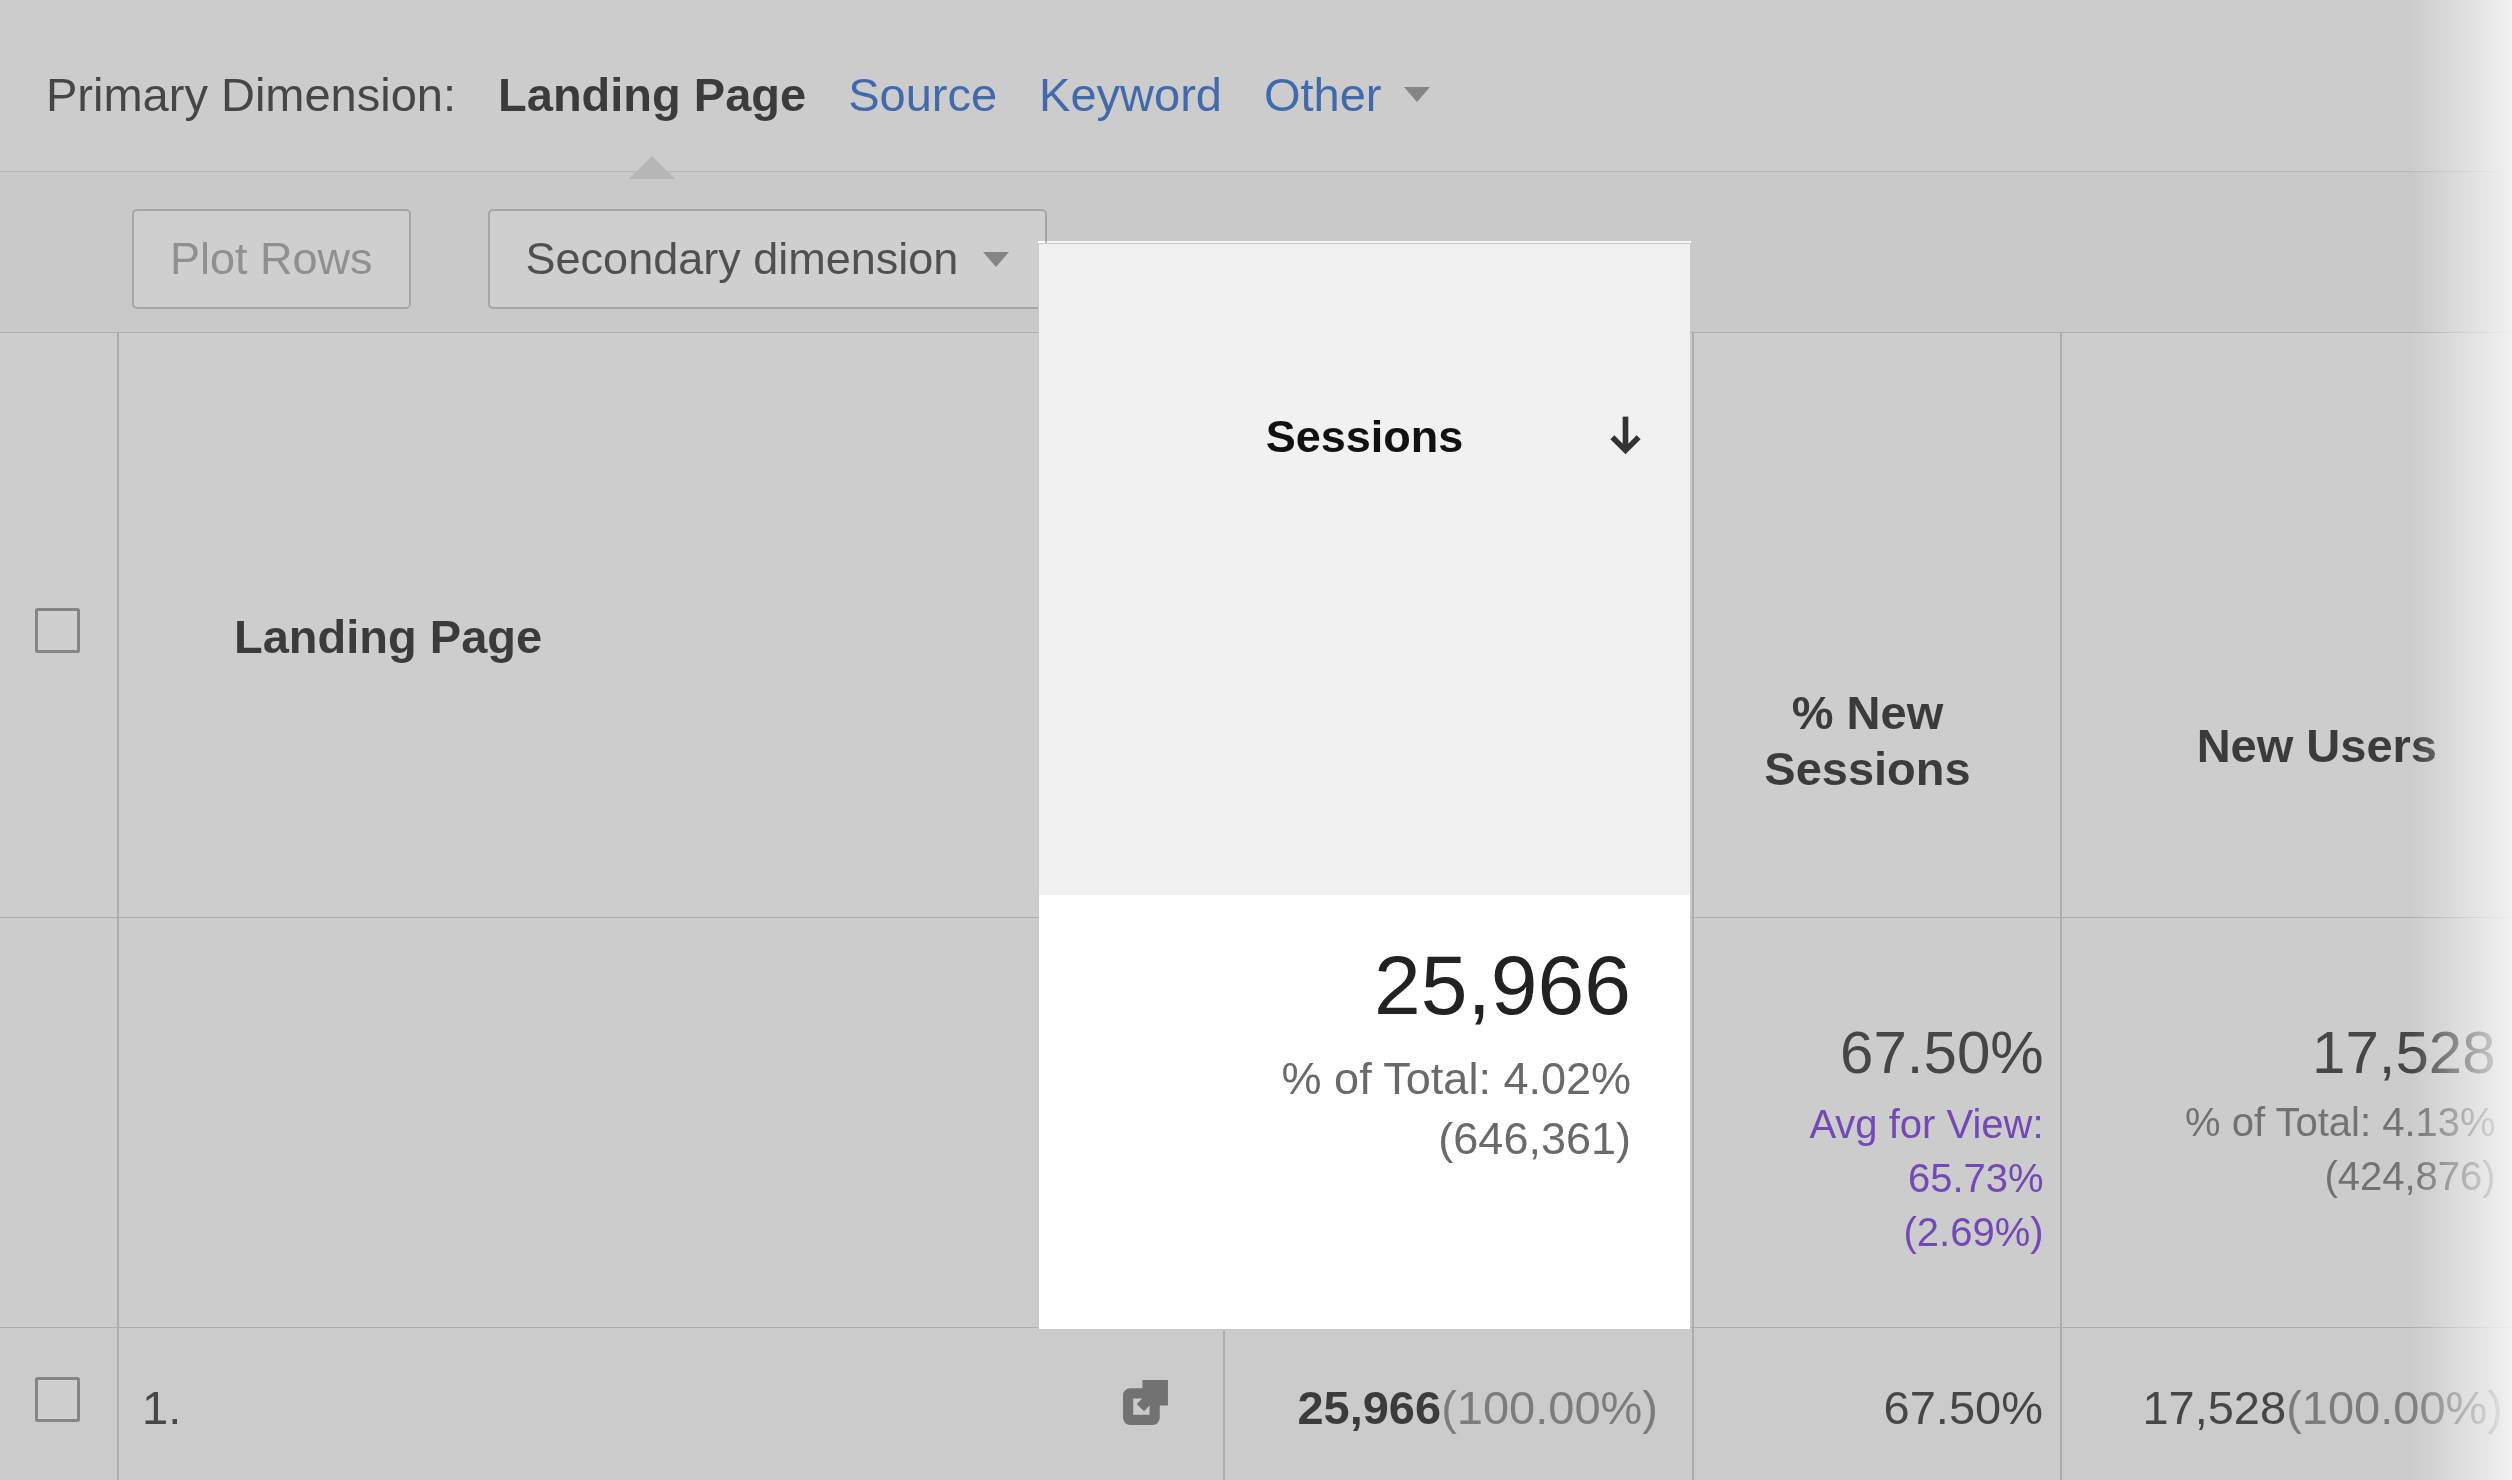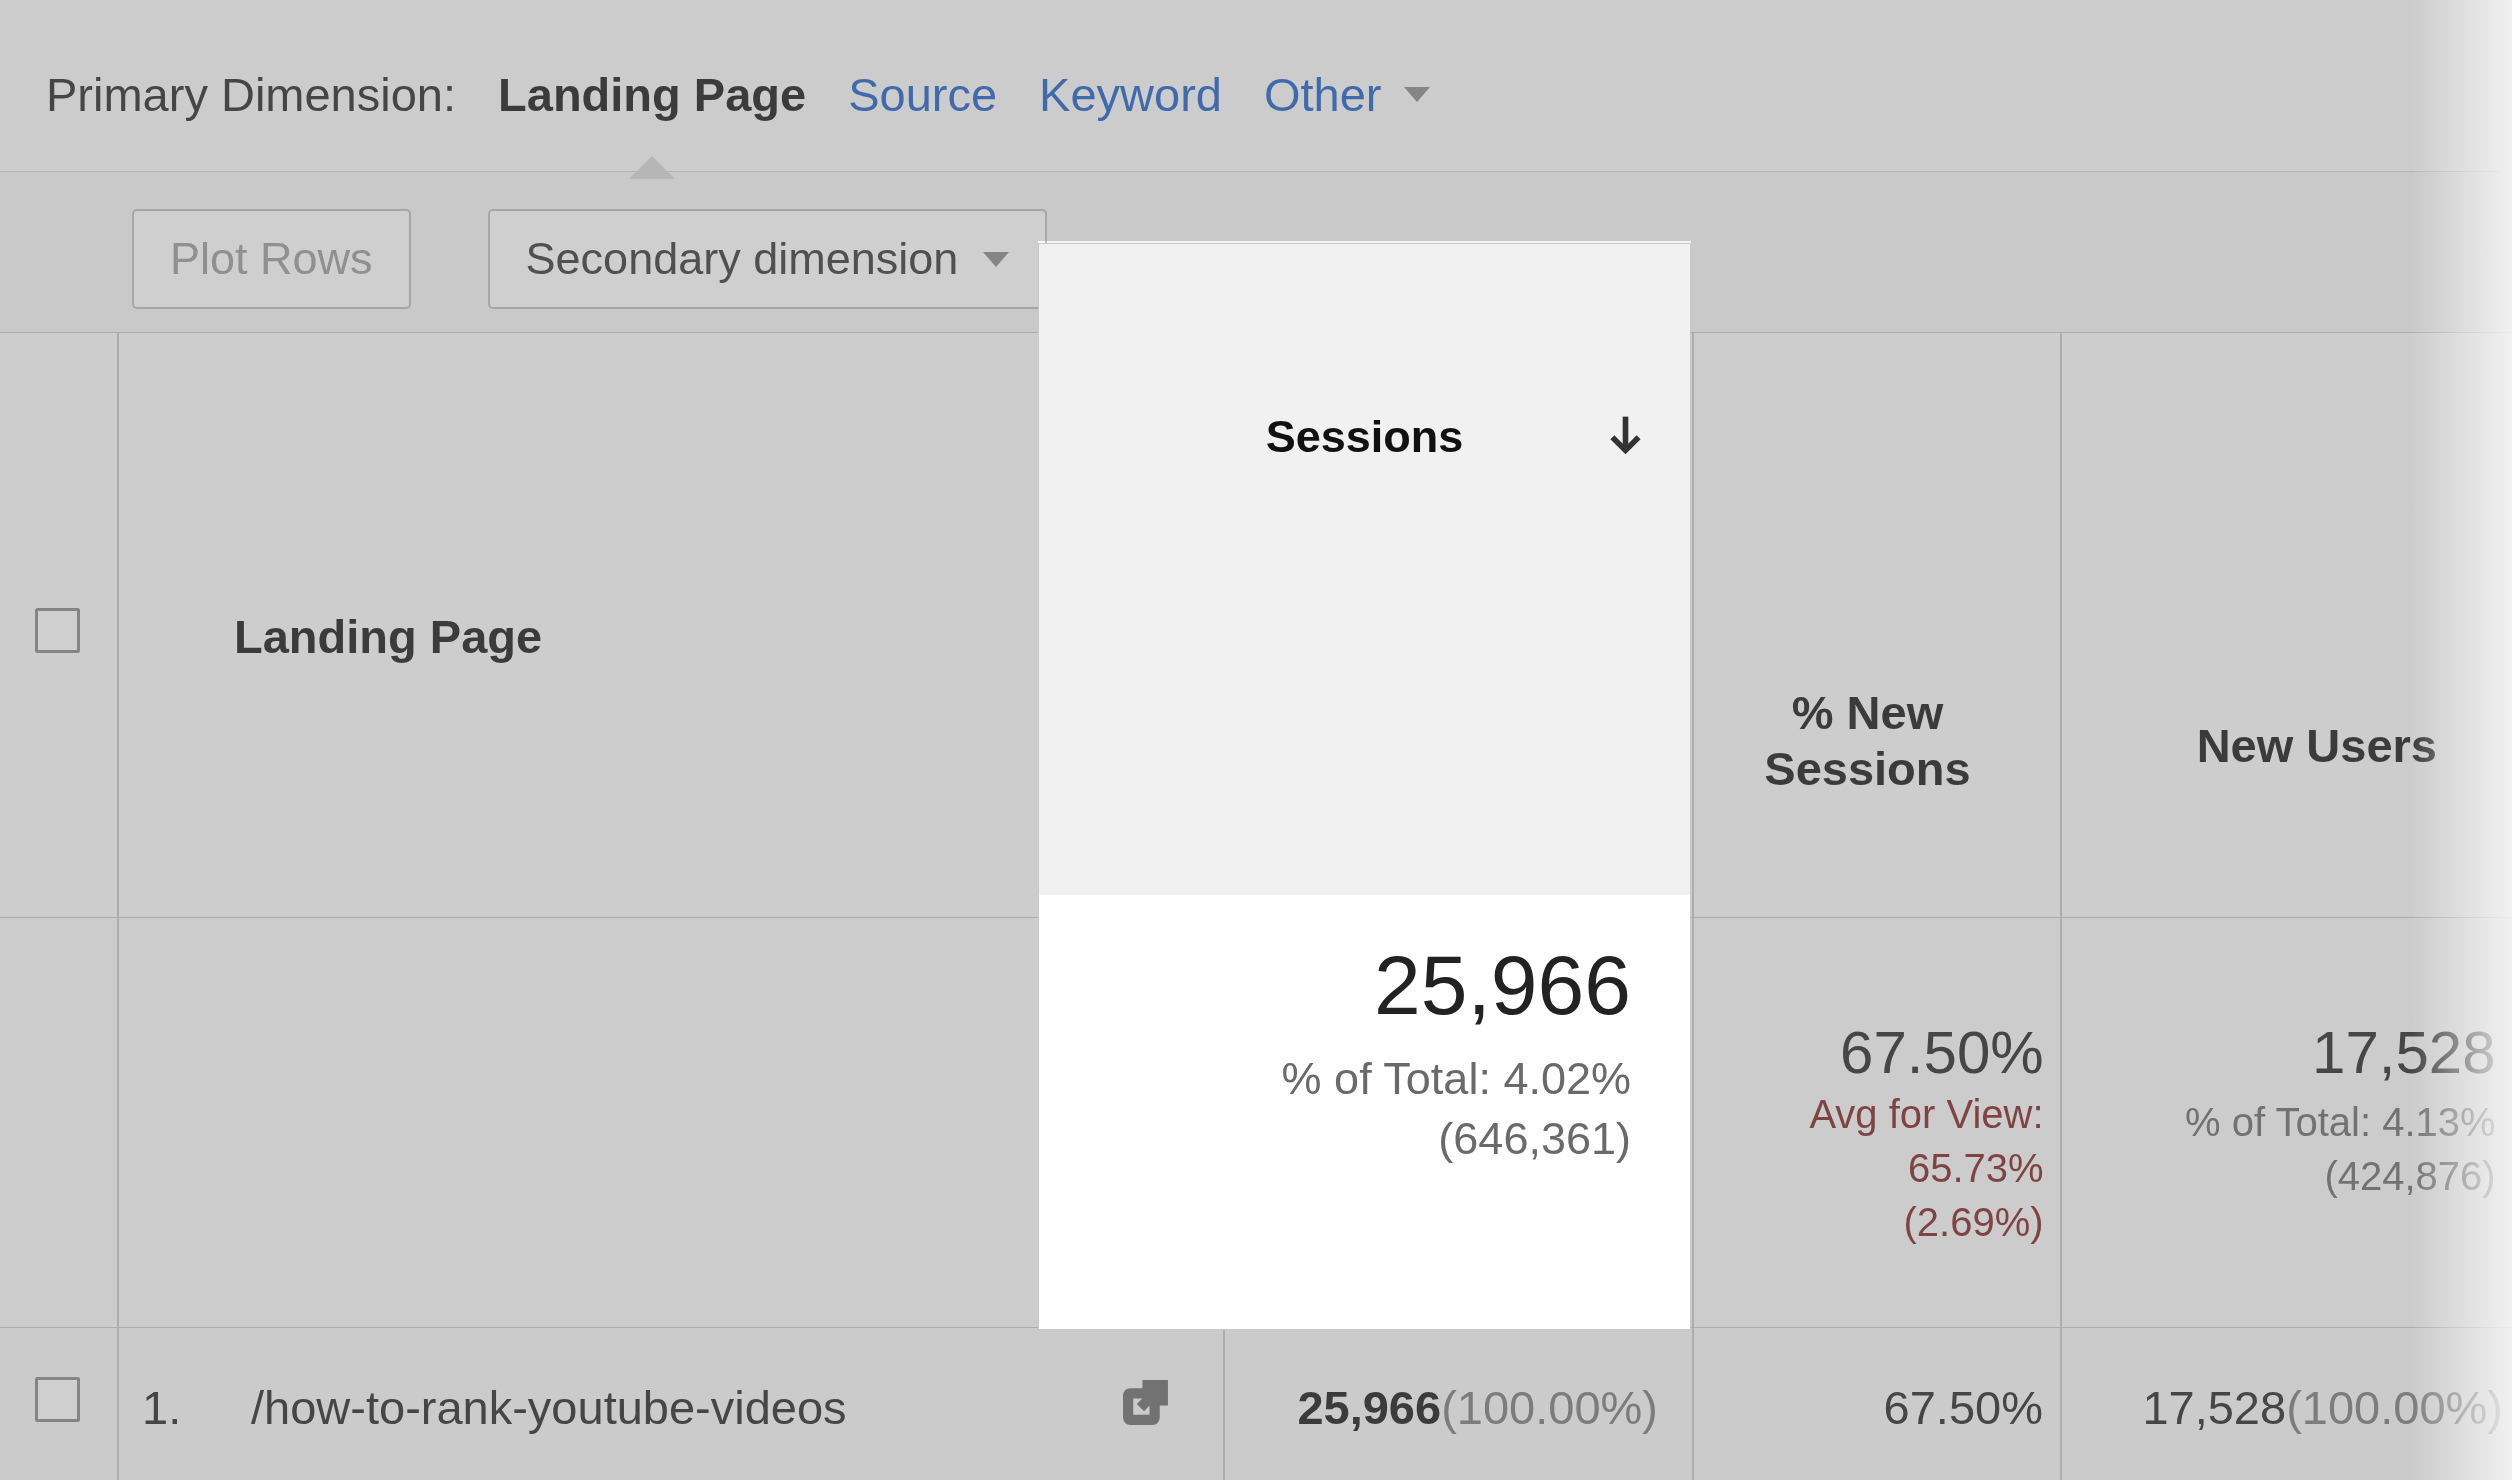--- a/index.html
+++ b/index.html
@@ -153,21 +153,21 @@
     padding: 42px 59px 0 33px;
   }
   .big-num { font-size: 84px; color:#222; font-weight:400; }
   .sub-line { font-size: 45px; color:#6a6a6a; margin-top: 15px; text-align:right; line-height:1.35; }
 
   .sum-newsess {
     position:absolute; left: 1700px; top: 100px; width: 352px;
     text-align:right; padding-right:8.4px;
   }
   .sum-newsess .big { font-size: 60px; color:#222; }
-  .sum-newsess .sub { font-size: 40px; color:#7f1d1d; line-height:1.35; margin-top:0;}
+  .sum-newsess .sub { font-size: 40px; color:#6d28d9; line-height:1.35; margin-top:10px;}
 
   .sum-newusers {
     position:absolute; left: 2077px; top: 100px; width: 427px;
     text-align:right; padding-right:8.4px;
   }
   .sum-newusers .big { font-size: 60px; color:#222; }
   .sum-newusers .sub { font-size: 40px; color:#6a6a6a; line-height:1.35; margin-top:8.4px;}
 
   
   .data-idx { position:absolute; left: 142px; top: 52px; font-size:47px; color:#222; }
@@ -275,21 +275,20 @@
   </div>
 
   <div class="row3">
     <div class="vline v-a"></div>
     <div class="vline v-b"></div>
     <div class="vline v-c"></div>
     <div class="vline v-d"></div>
 
     <div class="chk" style="left:35px; top:49px;"></div>
     <div class="data-idx">1.</div>
-    <div class="data-path">/how-to-rank-youtube-videos</div>
     <div class="ext-icon">
       <svg viewBox="0 0 24 24">
           <rect x="3" y="8" width="13" height="13" rx="1"></rect>
           <path d="M10 4 H20 V14"></path>
           <path d="M20 4 L9 15"></path>
         </svg>
     </div>
     <div class="data-sess">
       <b>25,966</b><span class="pct">(100.00%)</span>
     </div>

